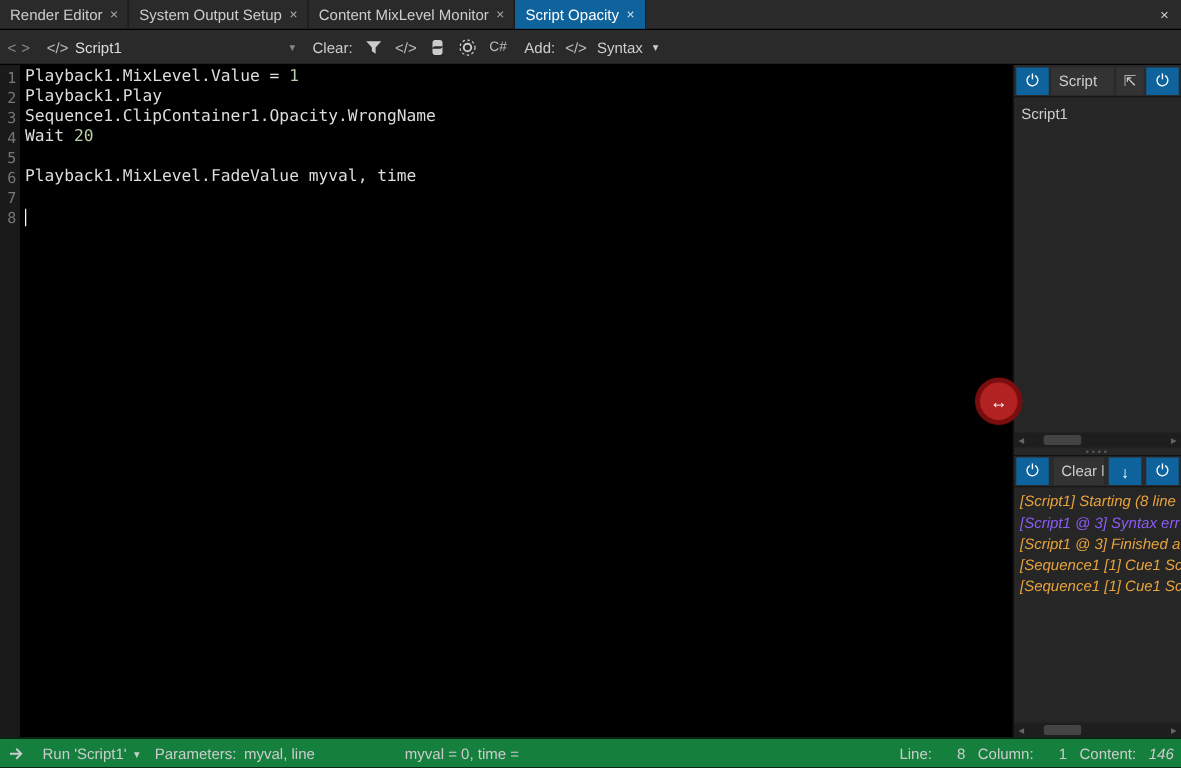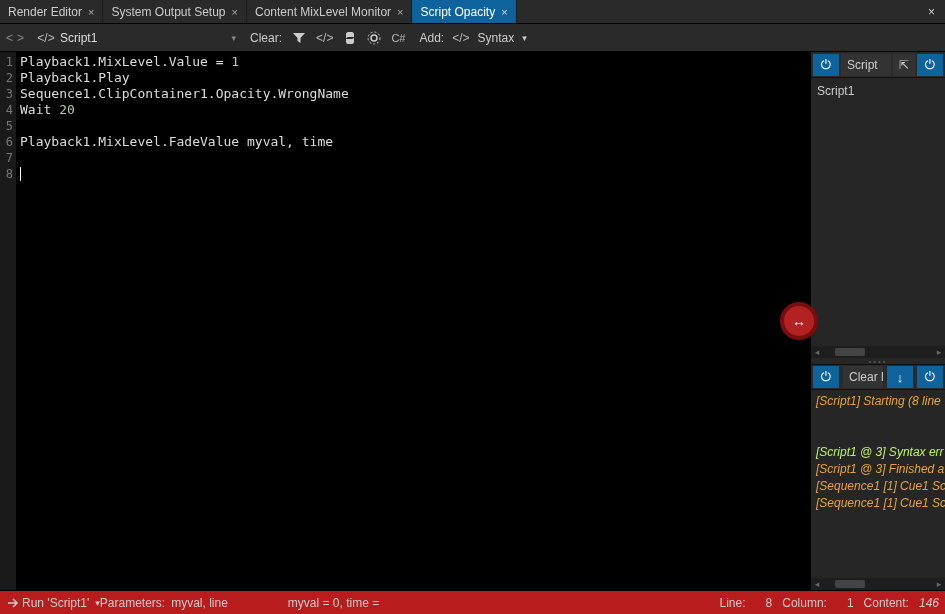--- a/index.html
+++ b/index.html
@@ -173,45 +173,46 @@
     flex: 0 0 200px;
     background: #262626;
     padding: 3px 5px;
     overflow: hidden;
     position: relative;
     font-size: 12px;
     line-height: 17px;
   }
   .log-line { white-space: nowrap; font-style: italic; }
   .log-orange { color: #e8a33d; }
-  .log-red { color: #bef264; margin-top: 34px; }
+  .log-red { color: #8b5cf6; }
 
   
   .resize-marker {
     position: absolute;
     left: 780px; top: 302px;
     width: 38px; height: 38px;
     border-radius: 50%;
     background: #b22222;
     border: 4px solid #7a0e0e;
     display: flex; align-items: center; justify-content: center;
     color: #fff; font-size: 14px;
     z-index: 50;
     pointer-events: none;
   }
 
   
   .status {
     position: absolute;
     bottom: 0; left: 0; right: 0;
     height: 24px;
-    background: #b91c1c;
+    background: #15803d;
     border-top: 1px solid #000;
     display: flex; align-items: center;
     padding: 0 6px;
+    gap: 12px;
     color: #ccc;
   }
   .status .seg { display: flex; align-items: center; gap: 6px; }
   .status .spacer { flex: 1; }
   svg { display: block; }
 </style>
 </head>
 <body>
 
 <div class="tabstrip">

